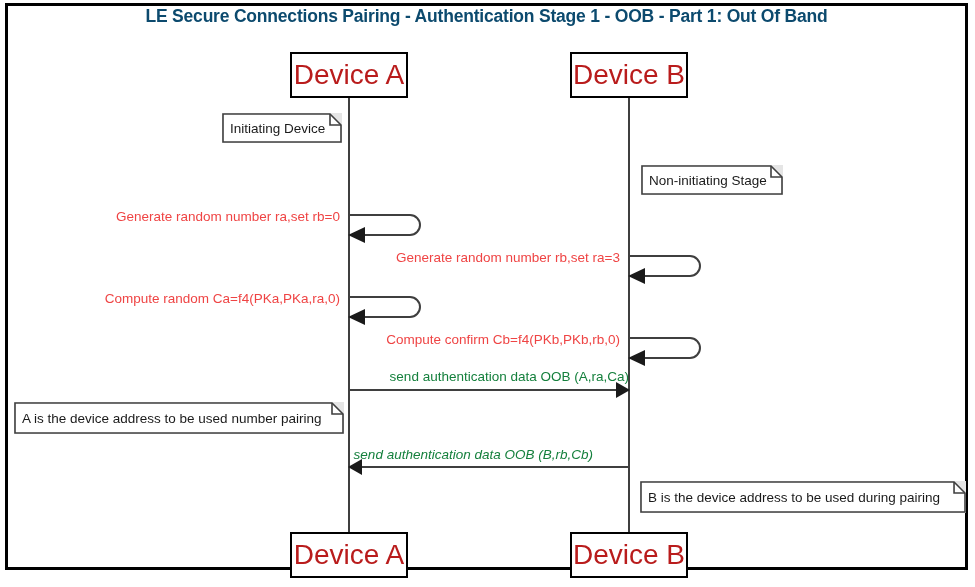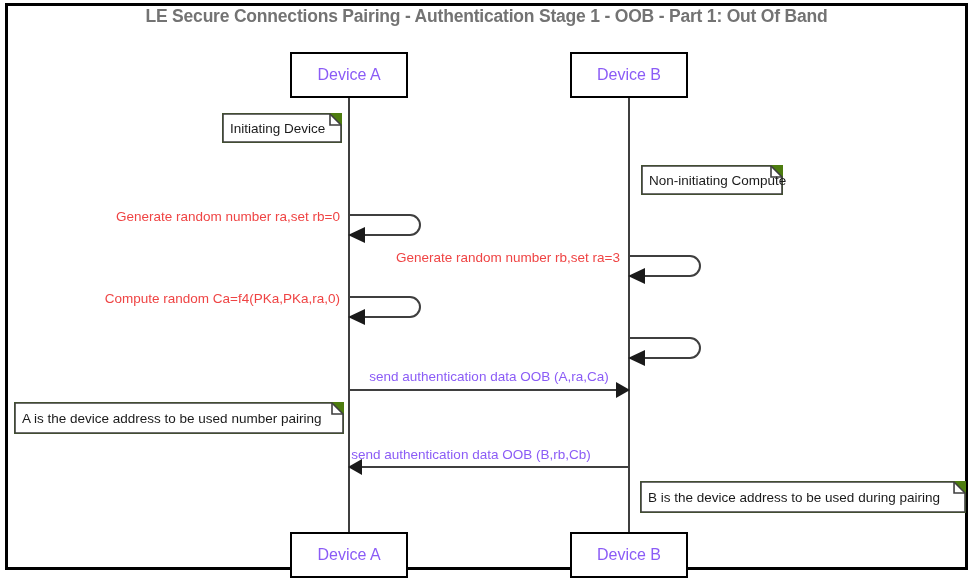--- a/index.html
+++ b/index.html
@@ -35,51 +35,51 @@
 
   
   .title {
     position: absolute;
     left: 5px;
     top: 6px;
     width: 963px;
     text-align: center;
     font-size: 17.5px;
     font-weight: bold;
-    color: #737373;
+    color: #0c4a6e;
     letter-spacing: -0.2px;
     white-space: nowrap;
   }
 
   
   .lifeline {
     position: absolute;
     width: 2px;
     background: #3f3f3f;
   }
 
   
   .participant {
     position: absolute;
     border: 2px solid #000000;
     background: #ffffff;
     box-sizing: border-box;
     display: flex;
     align-items: center;
     justify-content: center;
-    font-size: 16px;
-    color: #8b5cf6;
+    font-size: 28px;
+    color: #b91c1c;
     white-space: nowrap;
   }
 
   
   .note {
     position: absolute;
     box-sizing: border-box;
-    background: #4d7c0f;
+    background: #e5e5e5;
   }
   .note .note-body {
     position: absolute;
     left: 0;
     top: 0;
     width: 100%;
     height: 100%;
   }
   .note .note-label {
     position: absolute;
@@ -96,23 +96,23 @@
 
   
   .msg-line {
     position: absolute;
     height: 2px;
     background: #3f3f3f;
   }
   .msg-label {
     position: absolute;
     font-size: 13.5px;
-    color: #8b5cf6;
-    white-space: nowrap;
-    text-align: center;
+    color: #15803d;
+    white-space: nowrap;
+    text-align: right;
   }
   .arrowhead {
     position: absolute;
     width: 0;
     height: 0;
   }
   .arrowhead.right {
     border-top: 8px solid transparent;
     border-bottom: 8px solid transparent;
     border-left: 14px solid #1a1a1a;
@@ -171,21 +171,21 @@
       <path d="M108,1 L108,12 L119,12" fill="none" stroke="#3f3f3f" stroke-width="1.6"></path>
     </svg>
     <span class="note-label">Initiating Device</span>
   </div>
 
   <div class="note" style="left:641px; top:165px; width:142px; height:30px;">
     <svg class="note-body" viewBox="0 0 142 30" preserveAspectRatio="none">
       <path d="M1,1 L130,1 L141,12 L141,29 L1,29 Z" fill="#ffffff" stroke="#3f3f3f" stroke-width="1.6"></path>
       <path d="M130,1 L130,12 L141,12" fill="none" stroke="#3f3f3f" stroke-width="1.6"></path>
     </svg>
-    <span class="note-label">Non-initiating Compute</span>
+    <span class="note-label">Non-initiating Stage</span>
   </div>
 
   <div class="self-label" style="left:48px; top:209px; width:292px;">Generate random number ra,set rb=0</div>
   <div class="self-loop" style="left:348px; top:213px;">
     <svg width="92" height="28" viewBox="0 0 92 28">
       <path d="M0,2 L62,2 A10,10 0 0 1 62,22 L16,22" fill="none" stroke="#3f3f3f" stroke-width="2"></path>
       <path d="M0,22 L17,14 L17,30 Z" fill="#1a1a1a"></path>
     </svg>
   </div>
 
@@ -198,40 +198,41 @@
   </div>
 
   <div class="self-label" style="left:48px; top:291px; width:292px;">Compute random Ca=f4(PKa,PKa,ra,0)</div>
   <div class="self-loop" style="left:348px; top:295px;">
     <svg width="92" height="28" viewBox="0 0 92 28">
       <path d="M0,2 L62,2 A10,10 0 0 1 62,22 L16,22" fill="none" stroke="#3f3f3f" stroke-width="2"></path>
       <path d="M0,22 L17,14 L17,30 Z" fill="#1a1a1a"></path>
     </svg>
   </div>
 
+  <div class="self-label" style="left:328px; top:332px; width:292px;">Compute confirm Cb=f4(PKb,PKb,rb,0)</div>
   <div class="self-loop" style="left:628px; top:336px;">
     <svg width="92" height="28" viewBox="0 0 92 28">
       <path d="M0,2 L62,2 A10,10 0 0 1 62,22 L16,22" fill="none" stroke="#3f3f3f" stroke-width="2"></path>
       <path d="M0,22 L17,14 L17,30 Z" fill="#1a1a1a"></path>
     </svg>
   </div>
 
   <div class="msg-label" style="left:349px; top:369px; width:280px;">send authentication data OOB (A,ra,Ca)</div>
   <div class="msg-line" style="left:349px; top:389px; width:280px;"></div>
   <div class="arrowhead right" style="left:616px; top:382px;"></div>
 
   <div class="note" style="left:14px; top:402px; width:330px; height:32px;">
     <svg class="note-body" viewBox="0 0 330 32" preserveAspectRatio="none">
       <path d="M1,1 L318,1 L329,12 L329,31 L1,31 Z" fill="#ffffff" stroke="#3f3f3f" stroke-width="1.6"></path>
       <path d="M318,1 L318,12 L329,12" fill="none" stroke="#3f3f3f" stroke-width="1.6"></path>
     </svg>
     <span class="note-label">A is the device address to be used number pairing</span>
   </div>
 
-  <div class="msg-label" style="left:349px; top:447px; width:244px;">send authentication data OOB (B,rb,Cb)</div>
+  <div class="msg-label" style="left:349px; top:447px; width:244px;font-style:italic;">send authentication data OOB (B,rb,Cb)</div>
   <div class="msg-line" style="left:349px; top:466px; width:280px;"></div>
   <div class="arrowhead left" style="left:348px; top:459px;"></div>
 
   <div class="note" style="left:640px; top:481px; width:326px; height:32px;">
     <svg class="note-body" viewBox="0 0 327 32" preserveAspectRatio="none">
       <path d="M1,1 L315,1 L326,12 L326,31 L1,31 Z" fill="#ffffff" stroke="#3f3f3f" stroke-width="1.6"></path>
       <path d="M315,1 L315,12 L326,12" fill="none" stroke="#3f3f3f" stroke-width="1.6"></path>
     </svg>
     <span class="note-label">B is the device address to be used during pairing</span>
   </div>

